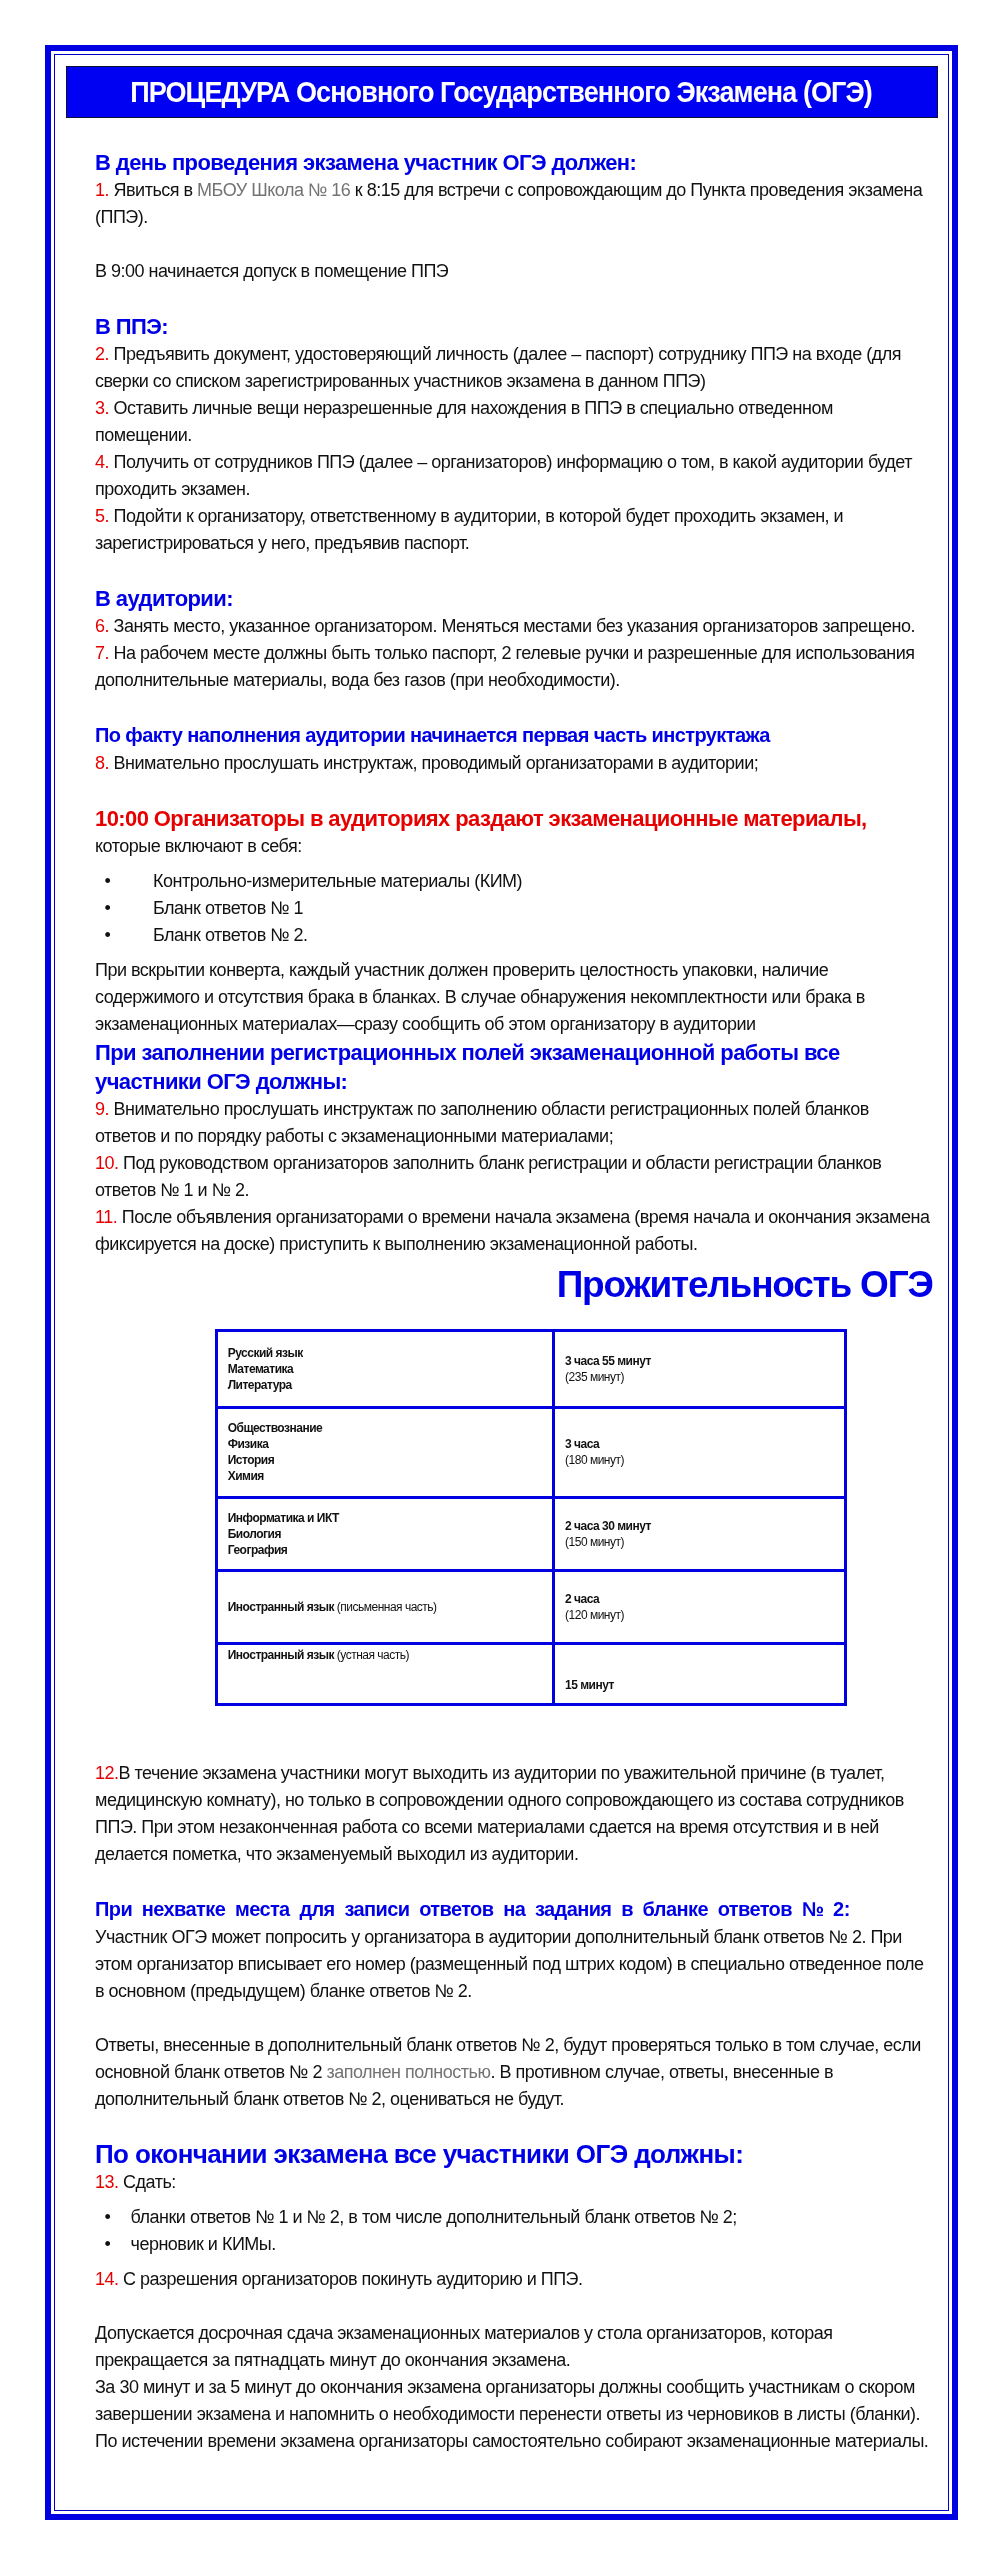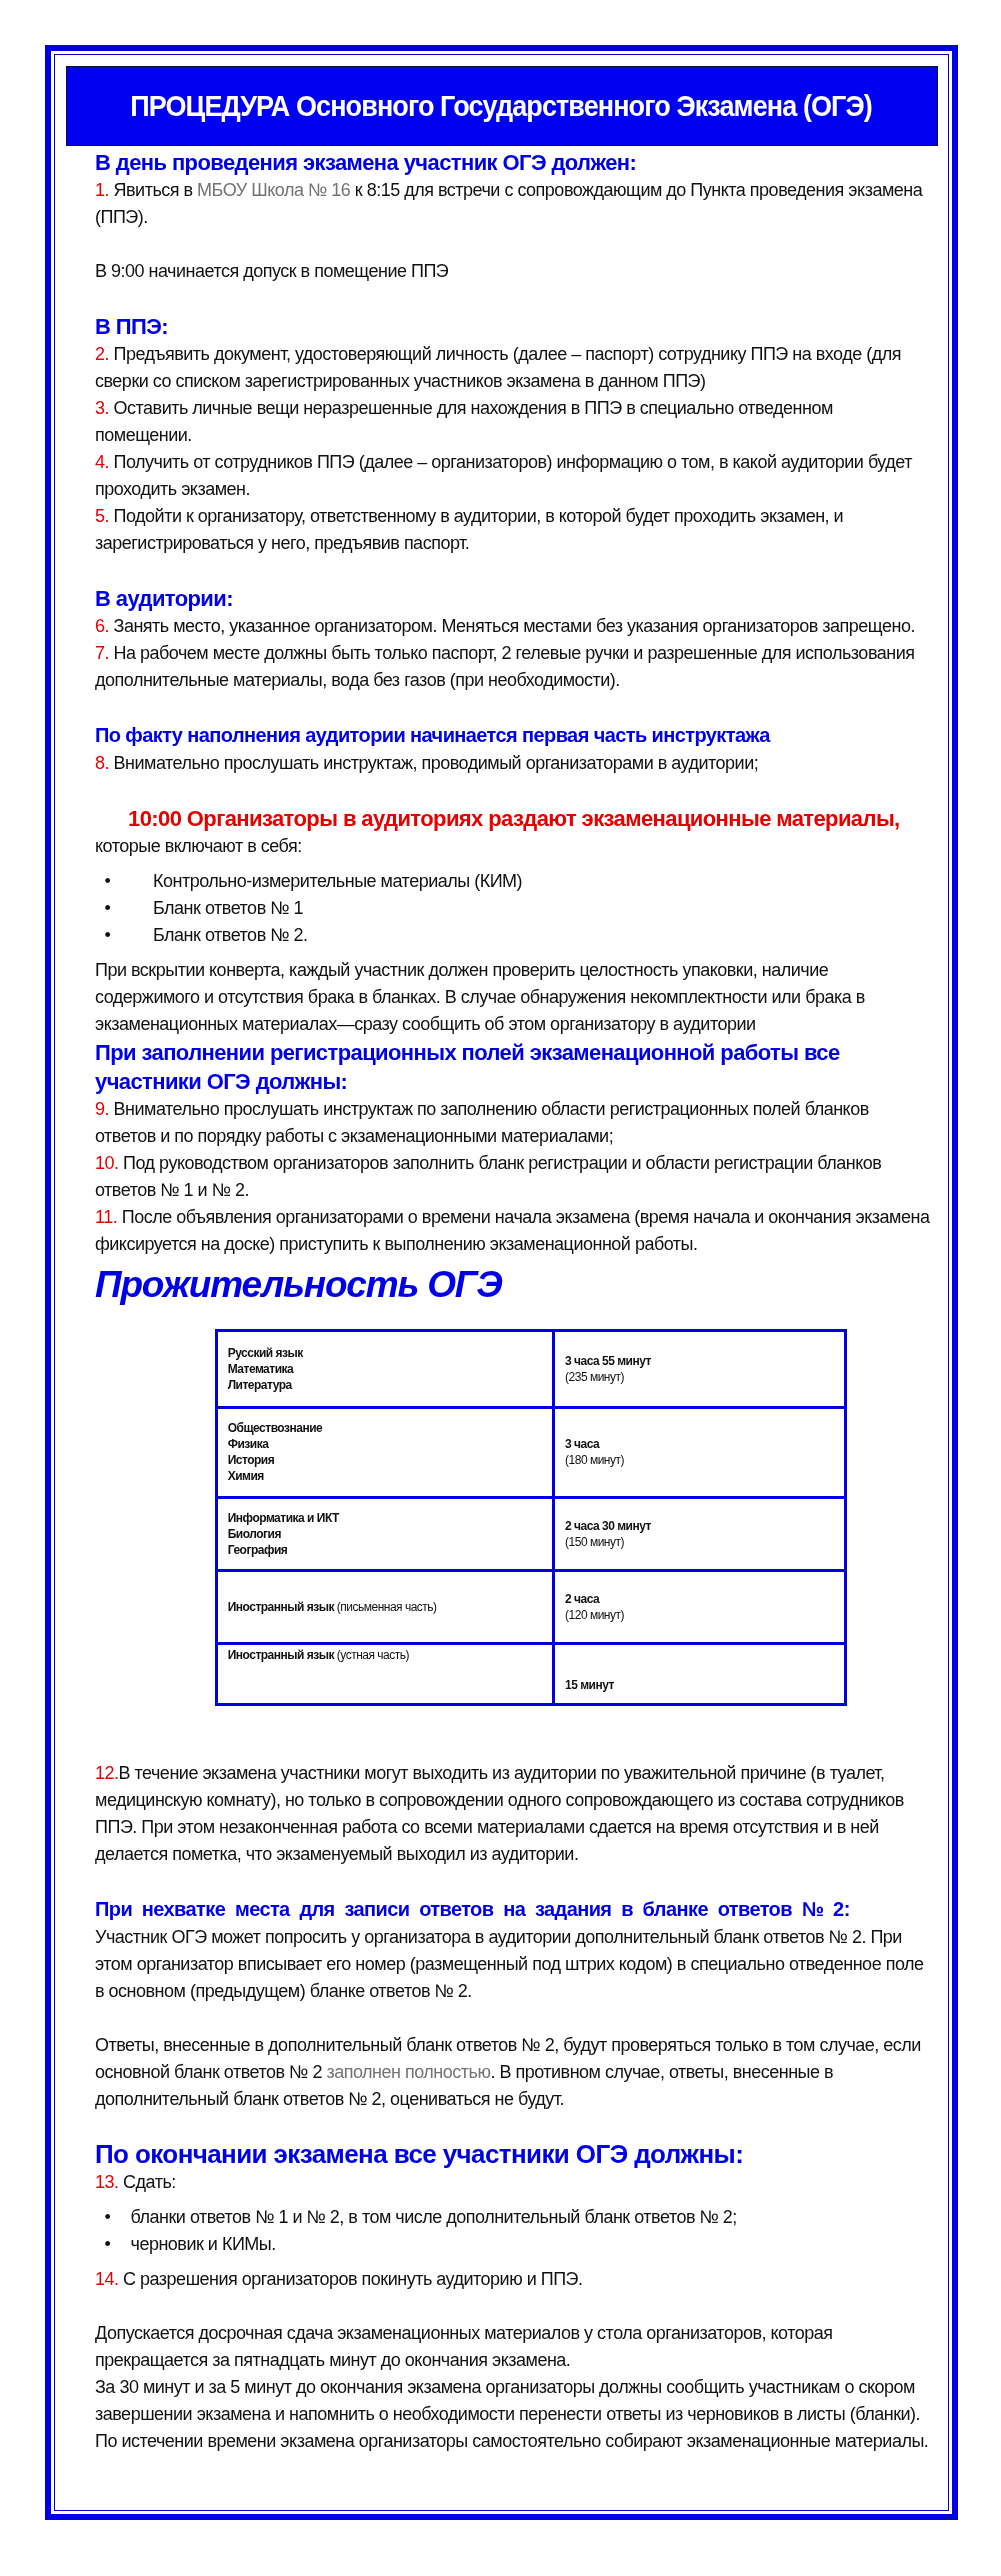--- a/index.html
+++ b/index.html
@@ -6,46 +6,46 @@
   body { width: 1002px; height: 2576px; position: relative; overflow: hidden; }
   .frame {
     position: absolute; left: 45px; top: 45px; width: 913px; height: 2475px;
     border: 6.5px solid #0000e0; box-sizing: border-box; background: #fff;
   }
   .frame-inner {
     position: absolute; left: 3.2px; top: 3.2px; right: 3.2px; bottom: 3.2px;
     border: 1.6px solid #0000c8; box-sizing: border-box;
   }
   .header-bar {
-    position: absolute; left: 14.5px; top: 14.5px; right: 14.5px; height: 80px;
+    position: absolute; left: 14.5px; top: 14.5px; right: 14.5px; height: 52px;
     background: #0000f2; border: 1.6px solid #101030; box-sizing: border-box;
     display: flex; align-items: center; justify-content: center;
   }
   .header-title {
     color: #fff; font-family: "Liberation Sans", sans-serif; font-weight: bold;
     font-size: 30px; letter-spacing: -1px; transform: scaleX(0.9); white-space: nowrap;
   }
   .content {
     position: absolute; left: 44px; right: 19.4px; top: 97px;
     font-family: "Liberation Sans", sans-serif; color: #111;
   }
   .cond { font-size: 18px; line-height: 27px; letter-spacing: -0.5px; transform-origin: left top; }
   .h { color: #0000e6; font-weight: bold; font-size: 22px; line-height: 29px; letter-spacing: -0.6px; }
-  .h.red { color: #e60000; text-align: center; }
+  .h.red { color: #e60000; }
   .red { color: #737373; }
   .num { color: #e60000; }
   .p { margin: 0; }
   .gap { height: 27px; }
   ul.bul { margin: 8px; padding: 0; list-style: none; }
   ul.bul li { position: relative; padding-left: 50px; }
   ul.bul li::before { content: "•"; position: absolute; left: 1.6px; }
   ul.bul.tight li { padding-left: 27.5px; }
   .section-title {
-    text-align: left; color: #0000e6; font-weight: bold; font-size: 37px;
-    letter-spacing: -1.2px; line-height: 48px; margin: 3.2px 0 19.4px 0; font-style: italic;
+    text-align: right; color: #0000e6; font-weight: bold; font-size: 37px;
+    letter-spacing: -1.2px; line-height: 48px; margin: 3.2px 0 19.4px 0;
   }
   table.dur {
     border-collapse: collapse; margin-left: 120px; width: 632px;
     font-family: "Liberation Sans", sans-serif; font-size: 12px; color: #111;
   }
   table.dur td { border: 3.2px solid #0000e0; vertical-align: middle; padding: 6.5px 9.7px; line-height: 16px; }
   table.dur td.c1 { width: 315px; font-weight: bold; }
   table.dur td.c2 { font-weight: bold; }
   table.dur .small { font-weight: normal; }
   table.dur tr.r1 td { height: 61px; }

